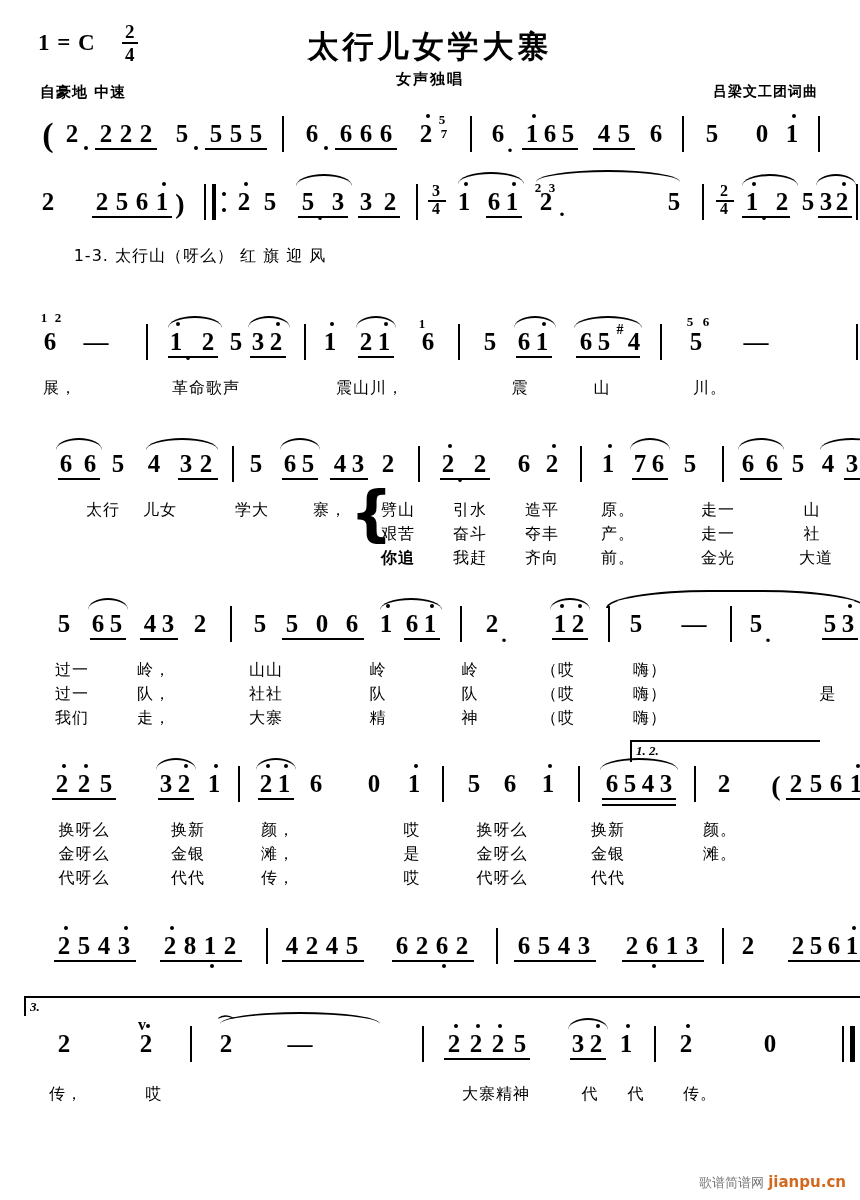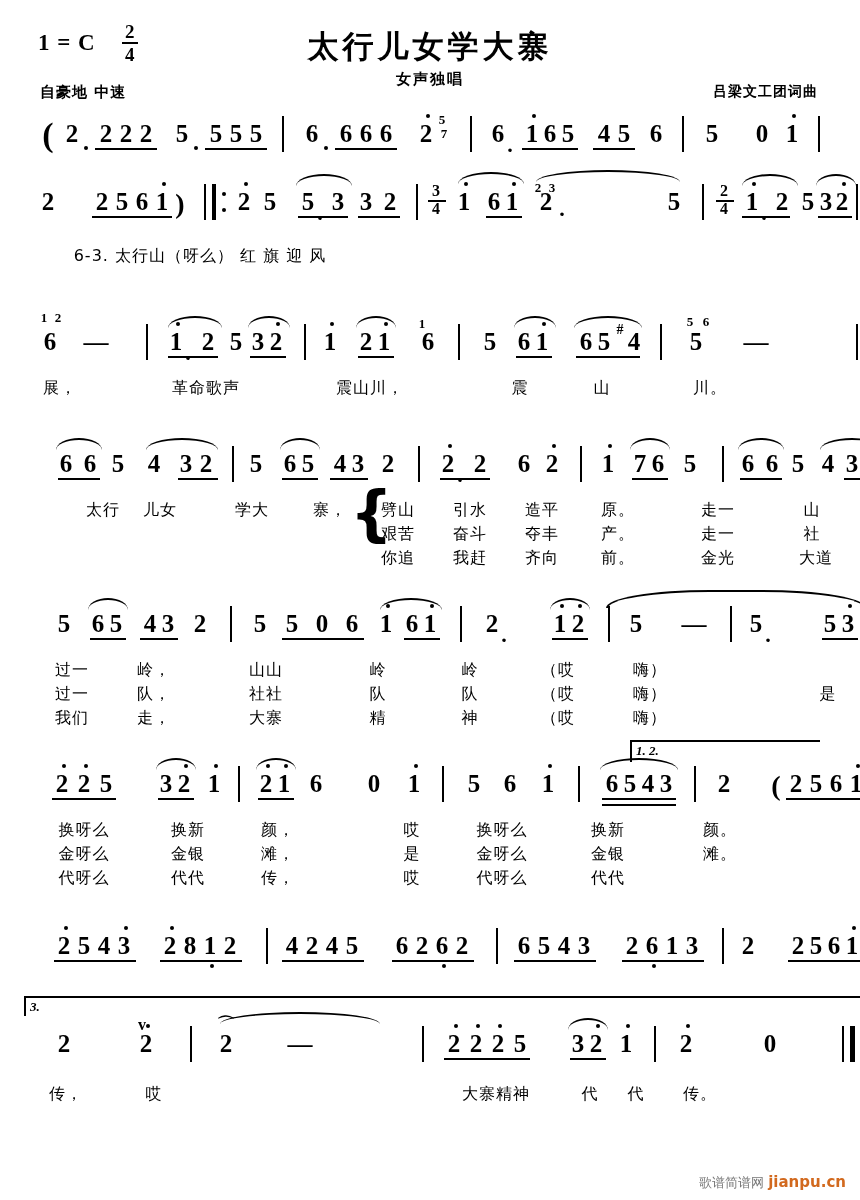--- a/index.html
+++ b/index.html
@@ -313,21 +313,21 @@
       <span class="abs" style="left:796px;top:6px;">3</span>
       <span class="abs" style="left:812px;top:6px;">2</span>
       <span class="dotabove" style="left:812px;top:0px;"></span>
       <span class="beamline" style="left:712px;top:34px;width:48px;"></span>
       <span class="beamline" style="left:788px;top:34px;width:34px;"></span>
       <span class="slur" style="left:712px;top:-8px;width:56px;"></span>
       <span class="slur" style="left:786px;top:-8px;width:40px;"></span>
       <span class="bar" style="left:826px;top:2px;height:36px;"></span>
     </div>
     <div class="lyrics-row" style="margin-top:8px;">
-      <span class="lyr" style="left:170px;">6-3. 太行山（呀么）  红  旗  迎  风</span>
+      <span class="lyr" style="left:170px;">1-3. 太行山（呀么）  红  旗  迎  风</span>
     </div>
   </div>
 
   <div class="system" style="height:130px;">
     <div class="notes-row" style="height:62px;">
       <span class="abs" style="left:14px;top:-2px;font-size:13px;">1</span>
       <span class="abs" style="left:28px;top:-2px;font-size:13px;">2</span>
       <span class="abs" style="left:20px;top:16px;">6</span>
       <span class="abs" style="left:66px;top:16px;">—</span>
       <span class="bar" style="left:116px;top:12px;height:36px;"></span>
@@ -458,21 +458,21 @@
     </div>
     <div class="lyrics-row" style="height:24px;text-align:right;">
       <span class="lyr" style="left:368px;">艰苦</span>
       <span class="lyr" style="left:440px;">奋斗</span>
       <span class="lyr" style="left:512px;">夺丰</span>
       <span class="lyr" style="left:588px;">产。</span>
       <span class="lyr" style="left:688px;">走一</span>
       <span class="lyr" style="left:782px;">社</span>
     </div>
     <div class="lyrics-row" style="height:24px;">
-      <span class="lyr" style="left:368px;">你追</span>
+      <span class="lyr" style="left:368px;font-weight:bold;">你追</span>
       <span class="lyr" style="left:440px;">我赶</span>
       <span class="lyr" style="left:512px;">齐向</span>
       <span class="lyr" style="left:588px;">前。</span>
       <span class="lyr" style="left:688px;">金光</span>
       <span class="lyr" style="left:786px;">大道</span>
     </div>
   </div>
 
   <div class="system" style="height:160px;">
     <div class="notes-row" style="height:58px;">

